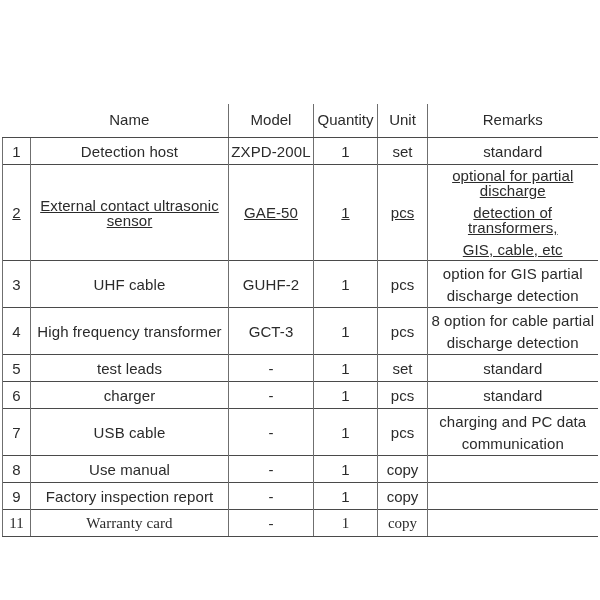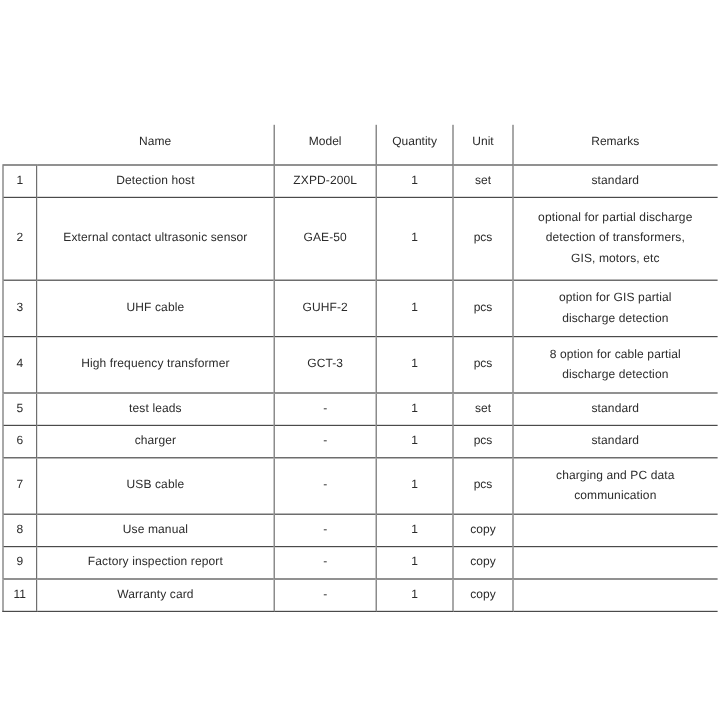--- a/index.html
+++ b/index.html
@@ -20,21 +20,21 @@
     position: absolute;
     left: 2px;
     top: 104px;
     width: 595px;
   }
 
   table.packing-table {
     border-collapse: collapse;
     width: 595px;
     table-layout: fixed;
-    font-size: 10px;
+    font-size: 15px;
     line-height: 1.0;
     color: #2b2b2b;
   }
 
   table.packing-table col.c-no       { width: 28px;  }
   table.packing-table col.c-name     { width: 198px; }
   table.packing-table col.c-model    { width: 85px;  }
   table.packing-table col.c-qty      { width: 64px;  }
   table.packing-table col.c-unit     { width: 50px;  }
   table.packing-table col.c-remarks  { width: 170px; }
@@ -78,34 +78,35 @@
   table.packing-table tbody tr:first-child td {
     border-top: 0;
   }
   table.packing-table tbody tr td.cell-remarks {
     border-right: 0;
   }
 
   
   table.packing-table tbody tr.last-row td {
     border-bottom: 1px solid #4a4a4a;
+    font-family: Liberation Serif, serif;
   }
 
   .rline {
     display: block;
   }
   .rline + .rline {
     margin-top: 7px;
   }
 
   td.cell-name    { letter-spacing: 0.1px; }
   td.cell-model   { letter-spacing: 0.1px; }
   td.cell-remarks { letter-spacing: 0.1px; }
 
-  .row-tall td { height: 62px; }
+  .row-tall td { height: 62px; text-decoration: underline; }
   .row-mid  td { height: 40px; }
   .row-slim td { height: 20px; }
 </style>
 </head>
 <body>
 
 <div id="table-wrap">
   <table class="packing-table">
     <colgroup>
       <col class="c-no">
@@ -138,21 +139,21 @@
         </tr>
         <tr class="row-tall">
           <td class="cell-no">2</td>
           <td class="cell-name">External contact ultrasonic sensor</td>
           <td class="cell-model">GAE-50</td>
           <td class="cell-qty">1</td>
           <td class="cell-unit">pcs</td>
           <td class="cell-remarks">
             <span class="rline">optional for partial discharge</span>
             <span class="rline">detection of transformers,</span>
-            <span class="rline">GIS, motors, etc</span>
+            <span class="rline">GIS, cable, etc</span>
           </td>
         </tr>
         <tr class="row-mid">
           <td class="cell-no">3</td>
           <td class="cell-name">UHF cable</td>
           <td class="cell-model">GUHF-2</td>
           <td class="cell-qty">1</td>
           <td class="cell-unit">pcs</td>
           <td class="cell-remarks">
             <span class="rline">option for GIS partial</span>

